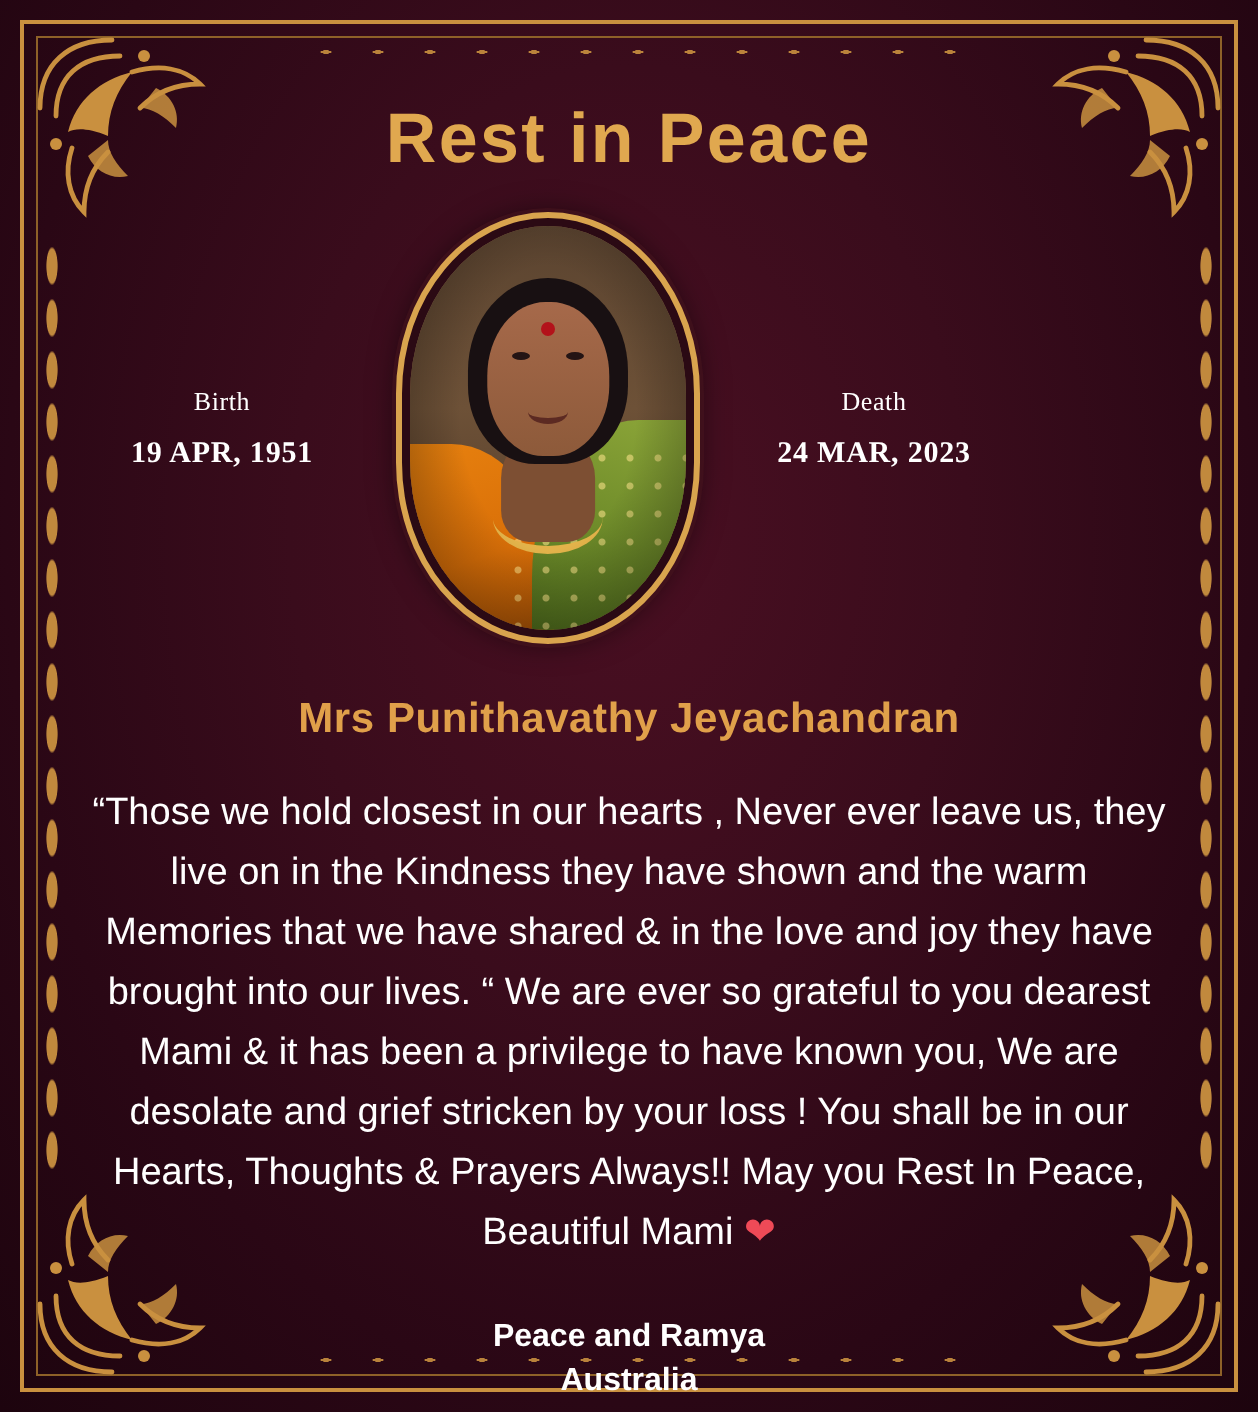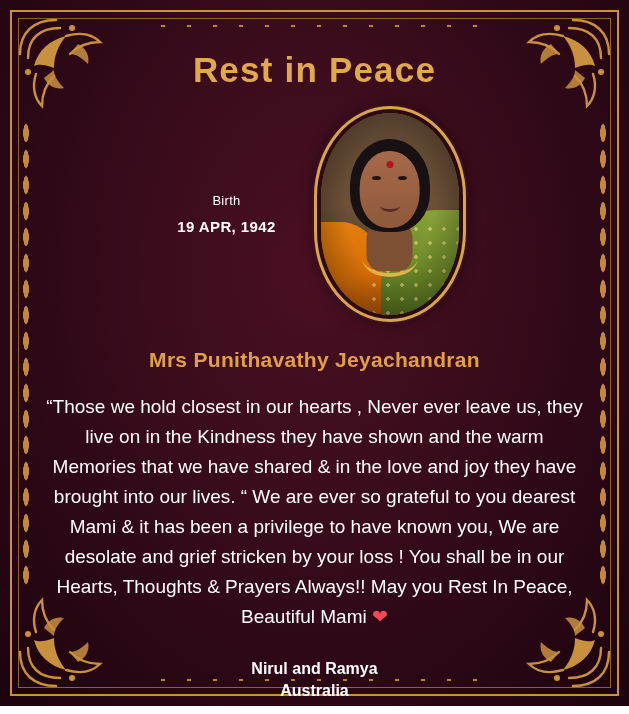--- a/index.html
+++ b/index.html
@@ -89,22 +89,22 @@
     font-weight: bold;
     color: #e0a84f;
     letter-spacing: 1.2px;
   }
 
   .mid-row {
     margin-top: 16px;
     width: 100%;
     display: flex;
     align-items: center;
-    justify-content: center;
     gap: 0;
+    font-family: Liberation Serif, serif;
   }
   .date-block {
     width: 150px;
     color: #ffffff;
   }
   .date-label {
     font-size: 13px;
     font-weight: normal;
     letter-spacing: .3px;
     margin-bottom: 10px;
@@ -318,21 +318,21 @@
   </div>
 
   <div class="content">
 
     <div class="title">Rest in Peace</div>
 
     <div class="mid-row">
 
       <div class="date-block">
         <div class="date-label">Birth</div>
-        <div class="date-value">19 APR, 1942</div>
+        <div class="date-value">19 APR, 1951</div>
       </div>
 
       <div class="portrait-wrap">
         <div class="portrait-frame">
           <div class="portrait-img">
             <div class="ph-bg"></div>
             <div class="ph-sari-left"></div>
             <div class="ph-sari-right"></div>
             <div class="ph-sari-dots"></div>
             <div class="ph-neck"></div>
@@ -341,29 +341,33 @@
             <div class="ph-bindi"></div>
             <div class="ph-eye l"></div>
             <div class="ph-eye r"></div>
             <div class="ph-smile"></div>
             <div class="ph-necklace"></div>
             <div class="ph-vig"></div>
           </div>
         </div>
       </div>
 
+      <div class="date-block">
+        <div class="date-label">Death</div>
+        <div class="date-value">24 MAR, 2023</div>
+      </div>
 
     </div>
 
     <div class="name">Mrs Punithavathy Jeyachandran</div>
 
     <div class="message"><span>“Those we hold closest in our hearts , Never ever leave us, they live on in the Kindness they have shown and the warm Memories that we have shared &amp; in the love and joy they have brought into our lives. “ We are ever so grateful to you dearest Mami &amp; it has been a privilege to have known you, We are desolate and grief stricken by your loss ! You shall be in our Hearts, Thoughts &amp; Prayers Always!! May you Rest In Peace, Beautiful Mami </span><span class="heart">❤</span></div>
 
     <div class="signature">
-      <div>Nirul and Ramya</div>
+      <div>Peace and Ramya</div>
       <div class="loc">Australia</div>
     </div>
 
     <div class="meta">
       <span>Australia</span><span class="dot">•</span><span>3 week ago</span>
     </div>
 
   </div>
 </div>
 

